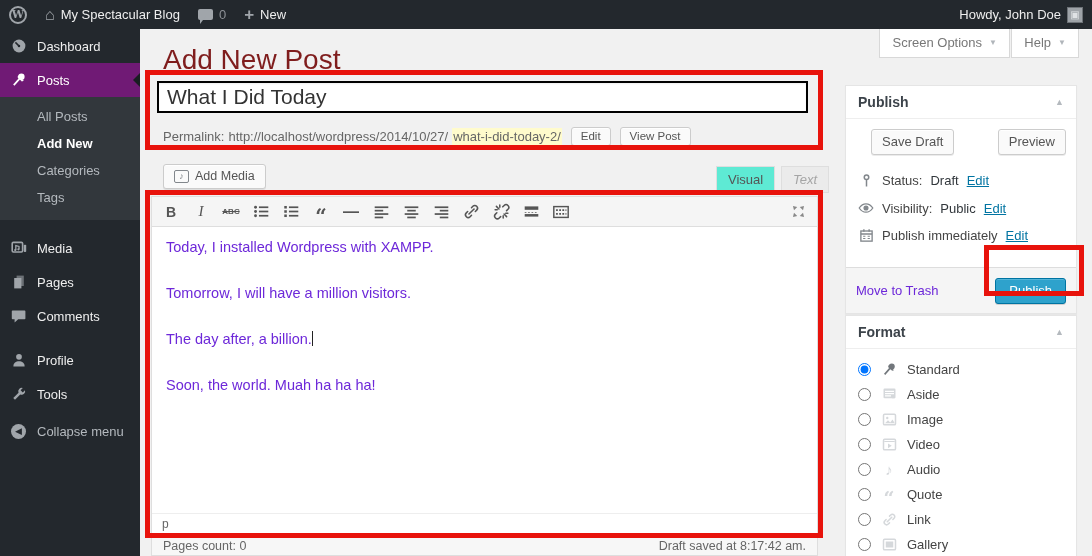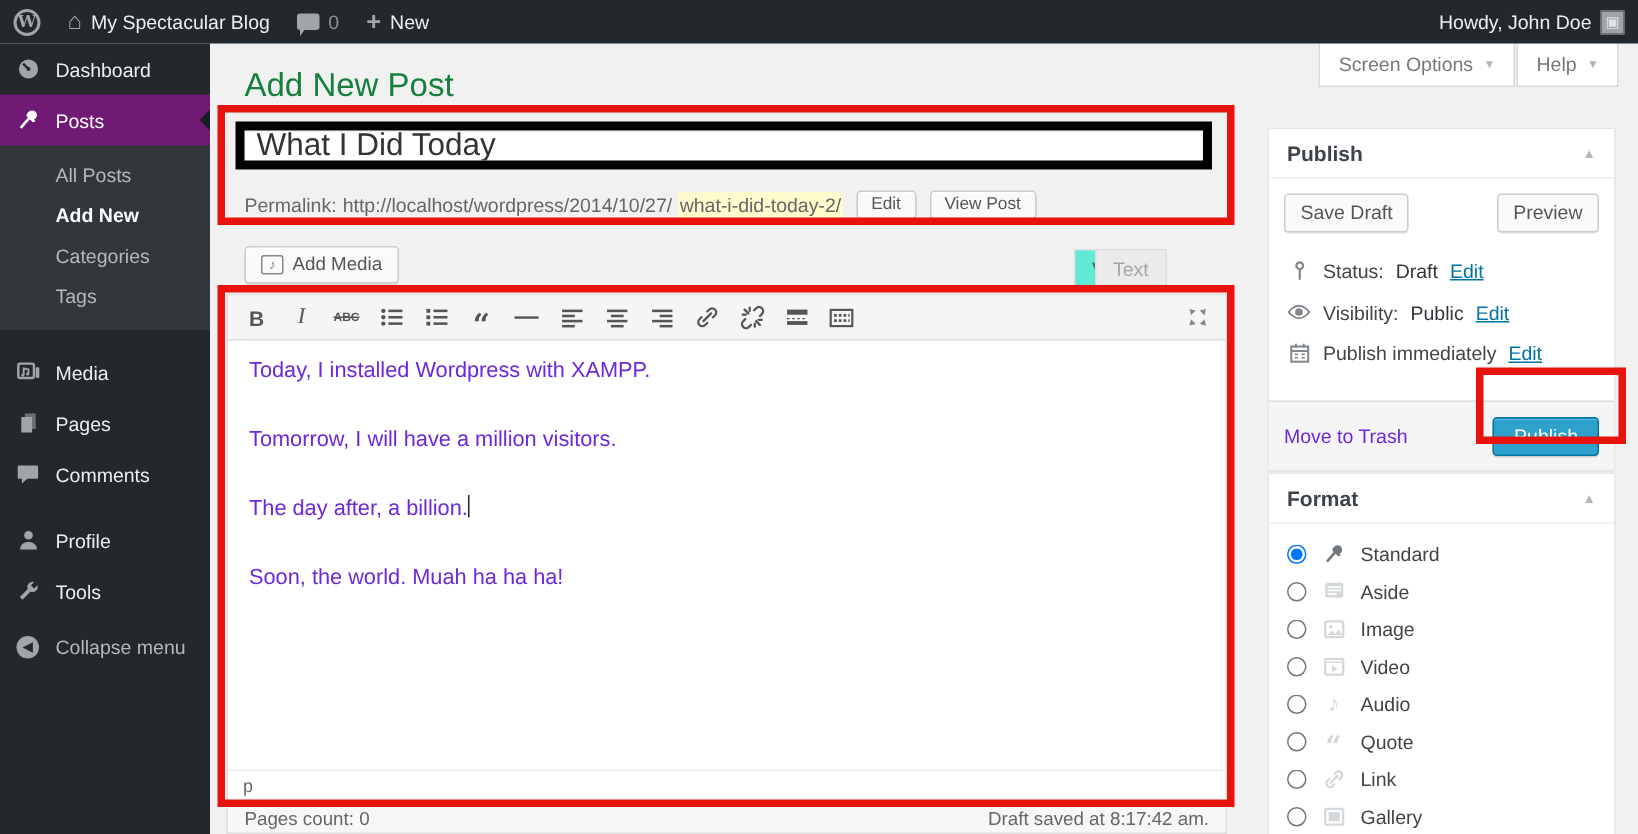--- a/index.html
+++ b/index.html
@@ -62,25 +62,25 @@
   }
   .collapse-circle span { color:#23282d; font-size:9px; line-height:1; }
   .dim-label { color:#b4b9be; }
   
   .meta-tab {
     position:absolute; top:29px; background:#fff; border:1px solid #d8d8d8; border-top:none;
     color:#777; font-size:13px; padding:6px 12px 7px; display:flex; align-items:center; gap:7px; cursor:pointer;
   }
   .meta-arrow { font-size:8px; color:#b0b5ba; }
   
-  #page-title { position:absolute; left:163px; top:44px; font-size:22px; font-weight:400; color:#15803d; }
+  #page-title { position:absolute; left:163px; top:44px; font-size:28px; font-weight:400; color:#7f1d1d; }
   
   #title-input {
     position:absolute; left:157px; top:81px; width:651px; height:32px;
-    border:6px solid #000000; background:#fff; padding:3px 8px; font-size:21px; color:#333;
+    border:2px solid #000000; background:#fff; padding:3px 8px; font-size:21px; color:#333;
     font-family:"Liberation Sans", sans-serif; box-shadow:inset 0 1px 2px rgba(0,0,0,.07); outline:none;
   }
   #permalink-row {
     position:absolute; left:163px; top:123px; width:645px; height:26px;
     display:flex; align-items:center; font-size:13px; color:#666; gap:4px; white-space:nowrap;
   }
   .slug-highlight { background:#fffbcc; padding:1px 1px; color:#666; cursor:pointer; }
   .button-small {
     background:#fafafa; border:1px solid #ccc; border-radius:3px; color:#555;
     font-size:11.5px; padding:2px 9px 3px; margin-left:5px; cursor:pointer;
@@ -93,21 +93,21 @@
   }
   .media-frame {
     width:15px; height:13px; border:1.5px solid #82878c; border-radius:2px;
     display:inline-flex; align-items:center; justify-content:center; font-size:9px; color:#82878c;
   }
   .editor-tab {
     position:absolute; height:27px; top:166px; font-size:13px; padding:5px 11px; cursor:pointer;
     border:1px solid #dedede;
   }
   #tab-visual { left:716px; background:#5eead4; color:#555; border-bottom-color:#f5f5f5; }
-  #tab-text  { left:730px; background:#ebebeb; color:#a5a5a5; }
+  #tab-text  { left:781px; background:#ebebeb; color:#a5a5a5;font-style:italic; }
   
   #editor-box {
     position:absolute; left:151px; top:196px; width:667px; background:#fff;
     border:1px solid #dedede;
   }
   #editor-toolbar {
     height:30px; background:#f5f5f5; border-bottom:1px solid #dedede;
     display:flex; align-items:center; padding:0 8px; gap:8px;
   }
   .tb-btn {
@@ -141,20 +141,21 @@
     border-bottom:1px solid #eee; display:flex; justify-content:space-between; align-items:center; cursor:pointer;
   }
   .toggle-arrow { color:#b4b9be; font-size:9px; }
   #publish-box { top:85px; }
   .publish-body { padding:10px; }
   .pub-buttons { display:flex; justify-content:space-between; margin-bottom:12px; }
   .button-secondary {
     background:#fafafa; border:1px solid #ccc; border-radius:3px; color:#555; font-size:13px;
     padding:4px 10px 5px; cursor:pointer; box-shadow:inset 0 1px 0 #fff, 0 1px 0 rgba(0,0,0,.08);
     font-family:"Liberation Sans", sans-serif;
+    margin-left:15px;
   }
   .misc-row { display:flex; align-items:center; gap:8px; font-size:13px; color:#444; padding:6px 2px; }
   .misc-row .val { color:#32373c; }
   .edit-link { color:#0074a2; text-decoration:underline; cursor:pointer; }
   .misc-icon { width:16px; display:inline-flex; justify-content:center; color:#82878c; flex:none; }
   .major-actions {
     margin-top:8px; background:#f5f5f5; border-top:1px solid #ddd; padding:10px;
     display:flex; justify-content:space-between; align-items:center; height:46px;
   }
   .trash-link { color:#6d28d9; font-size:13px; cursor:pointer; }

